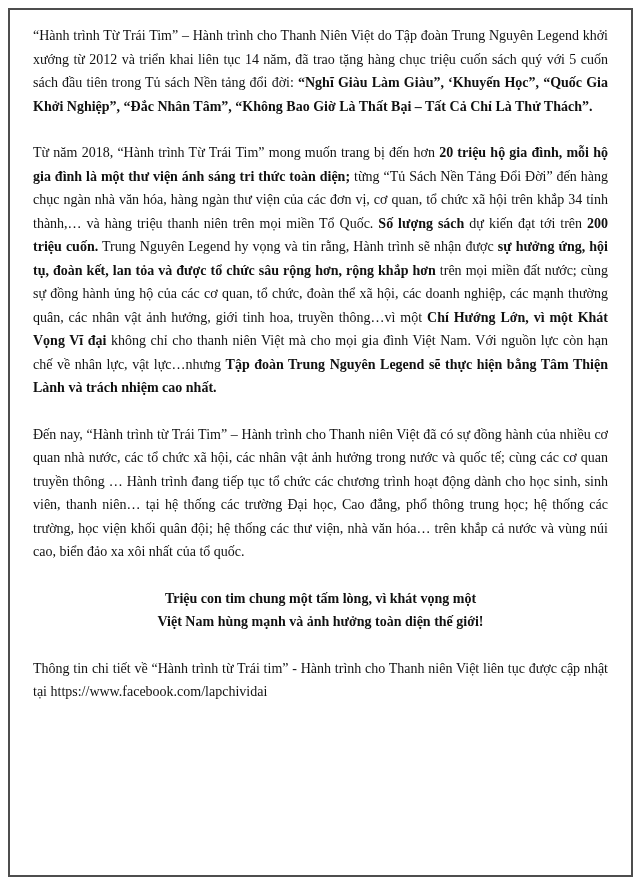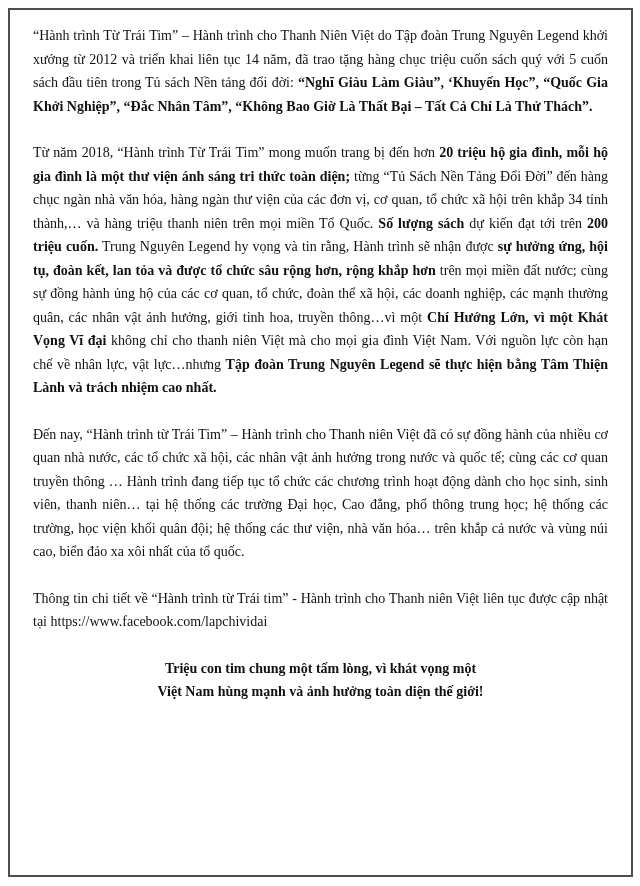--- a/index.html
+++ b/index.html
@@ -49,17 +49,17 @@
 </style>
 </head>
 <body>
 
 <div class="page" style="--page-bg: #ffffff; --border-color: #4d4d4d; --text-color: #111111;">
   <div class="page-border">
     <div class="doc-body">
         <p class="para"><span>“Hành trình Từ Trái Tim” – Hành trình cho Thanh Niên Việt do Tập đoàn Trung Nguyên Legend khởi xướng từ 2012 và triển khai liên tục 14 năm, đã trao tặng hàng chục triệu cuốn sách quý với 5 cuốn sách đầu tiên trong Tủ sách Nền tảng đổi đời: </span><b>“Nghĩ Giàu Làm Giàu”, ‘Khuyến Học”, “Quốc Gia Khởi Nghiệp”, “Đắc Nhân Tâm”, “Không Bao Giờ Là Thất Bại – Tất Cả Chỉ Là Thử Thách”.</b></p>
         <p class="para"><span>Từ năm 2018, “Hành trình Từ Trái Tim” mong muốn trang bị đến hơn </span><b>20 triệu hộ gia đình, mỗi hộ gia đình là một thư viện ánh sáng tri thức toàn diện;</b><span> từng “Tủ Sách Nền Tảng Đổi Đời” đến hàng chục ngàn nhà văn hóa, hàng ngàn thư viện của các đơn vị, cơ quan, tổ chức xã hội trên khắp 34 tỉnh thành,… và hàng triệu thanh niên trên mọi miền Tổ Quốc. </span><b>Số lượng sách</b><span> dự kiến đạt tới trên </span><b>200 triệu cuốn.</b><span> Trung Nguyên Legend hy vọng và tin rằng, Hành trình sẽ nhận được </span><b>sự hưởng ứng, hội tụ, đoàn kết, lan tỏa và được tổ chức sâu rộng hơn, rộng khắp hơn</b><span> trên mọi miền đất nước; cùng sự đồng hành ủng hộ của các cơ quan, tổ chức, đoàn thể xã hội, các doanh nghiệp, các mạnh thường quân, các nhân vật ảnh hưởng, giới tinh hoa, truyền thông…vì một </span><b>Chí Hướng Lớn, vì một Khát Vọng Vĩ đại</b><span> không chỉ cho thanh niên Việt mà cho mọi gia đình Việt Nam. Với nguồn lực còn hạn chế về nhân lực, vật lực…nhưng </span><b>Tập đoàn Trung Nguyên Legend sẽ thực hiện bằng Tâm Thiện Lành và trách nhiệm cao nhất.</b></p>
         <p class="para"><span>Đến nay, “Hành trình từ Trái Tim” – Hành trình cho Thanh niên Việt đã có sự đồng hành của nhiều cơ quan nhà nước, các tổ chức xã hội, các nhân vật ảnh hưởng trong nước và quốc tế; cùng các cơ quan truyền thông … Hành trình đang tiếp tục tổ chức các chương trình hoạt động dành cho học sinh, sinh viên, thanh niên… tại hệ thống các trường Đại học, Cao đẳng, phổ thông trung học; hệ thống các trường, học viện khối quân đội; hệ thống các thư viện, nhà văn hóa… trên khắp cả nước và vùng núi cao, biển đảo xa xôi nhất của tổ quốc.</span></p>
+        <p class="para center slogan"><b>Triệu con tim chung một tấm lòng, vì khát vọng một Việt Nam hùng mạnh và ảnh hưởng toàn diện thế giới!</b></p>
         <p class="para"><span>Thông tin chi tiết về “Hành trình từ Trái tim” - Hành trình cho Thanh niên Việt liên tục được cập nhật tại </span><span>https://www.facebook.com/lapchividai</span></p>
-        <p class="para center slogan"><b>Triệu con tim chung một tấm lòng, vì khát vọng một Việt Nam hùng mạnh và ảnh hưởng toàn diện thế giới!</b></p>
       </div>
   </div>
 </div>
 
 </body></html>

